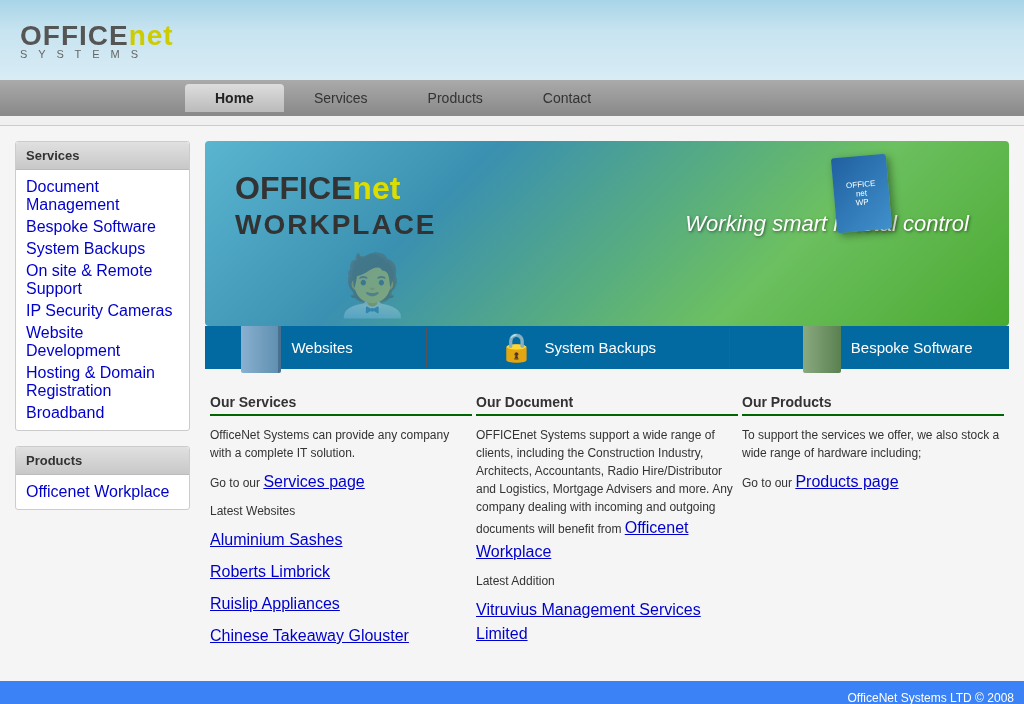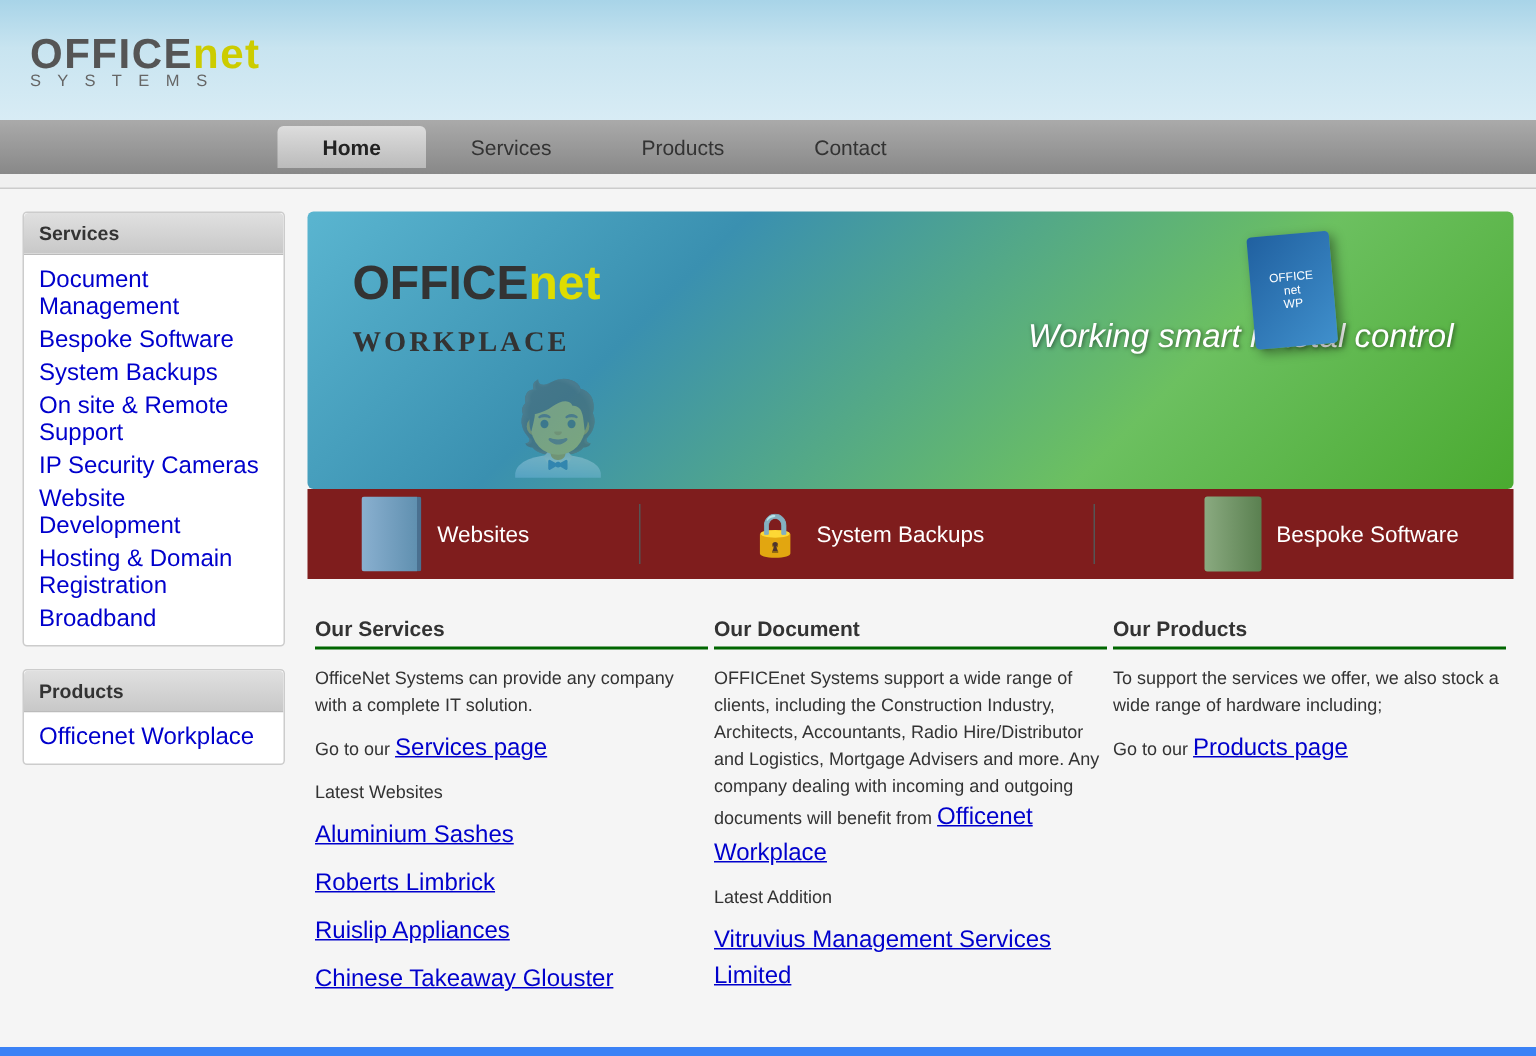--- a/index.html
+++ b/index.html
@@ -129,22 +129,22 @@
       right: 40px;
       top: 70px;
       font-size: 22px;
       color: #fff;
       font-style: italic;
       text-shadow: 1px 1px 3px rgba(0,0,0,0.5);
     }
 
     
     #banner-strip {
-      background: #7f1d1d;
-      height: 60px;
+      background: #0369a1;
+      height: 43px;
       display: flex;
       align-items: center;
       justify-content: space-around;
       margin-bottom: 15px;
     }
     .banner-item {
       display: flex;
       align-items: center;
       gap: 10px;
       color: #fff;
@@ -291,21 +291,21 @@
       </div>
     </div>
   </div>
 
   <div id="content">
 
     <div id="hero">
       <div id="hero-content">
         <div id="hero-title">
           <span style="color:#333;">OFFICE</span><span class="net">net</span><br>
-          <span style="color:#333; font-size:19px; letter-spacing:2px;font-family:Liberation Serif, serif;">WORKPLACE</span>
+          <span style="color:#333; font-size:28px; letter-spacing:2px;">WORKPLACE</span>
         </div>
       </div>
       <div id="hero-tagline">Working smart is total control</div>
 
       <div class="hero-book">OFFICE<br>net<br>WP</div>
 
       <div class="person-icon">🧑‍💼</div>
     </div>
 
     <div id="banner-strip">

